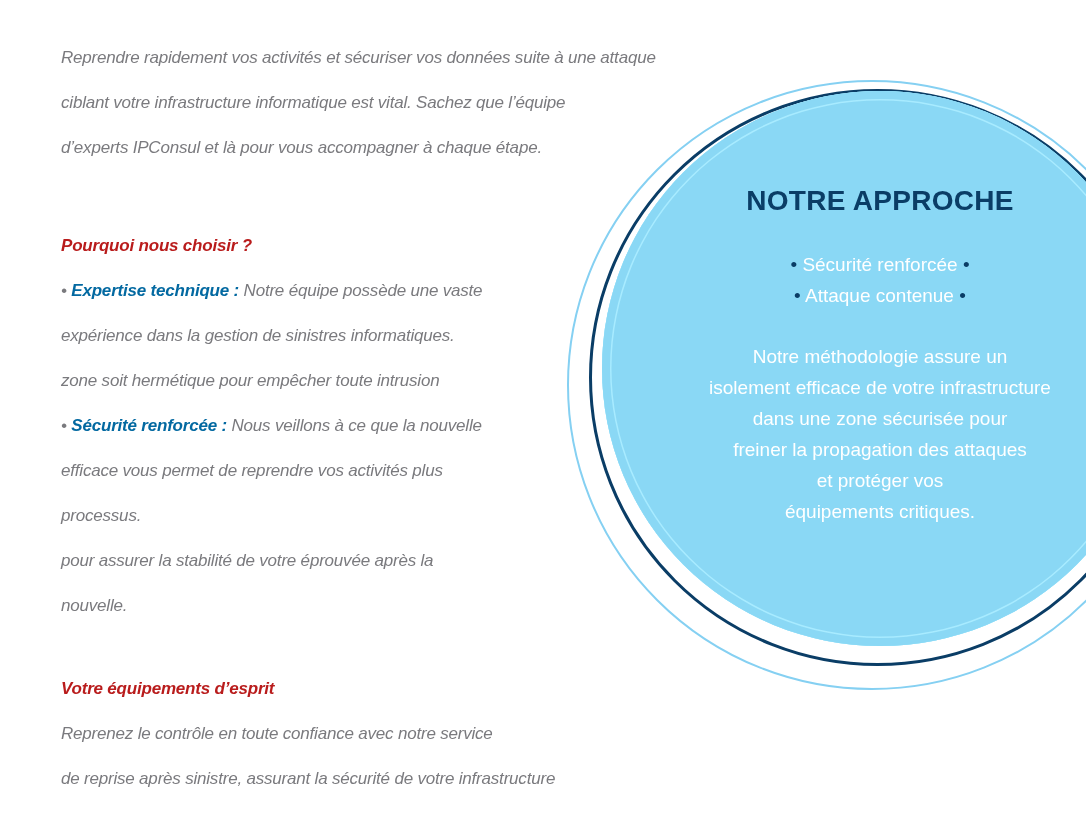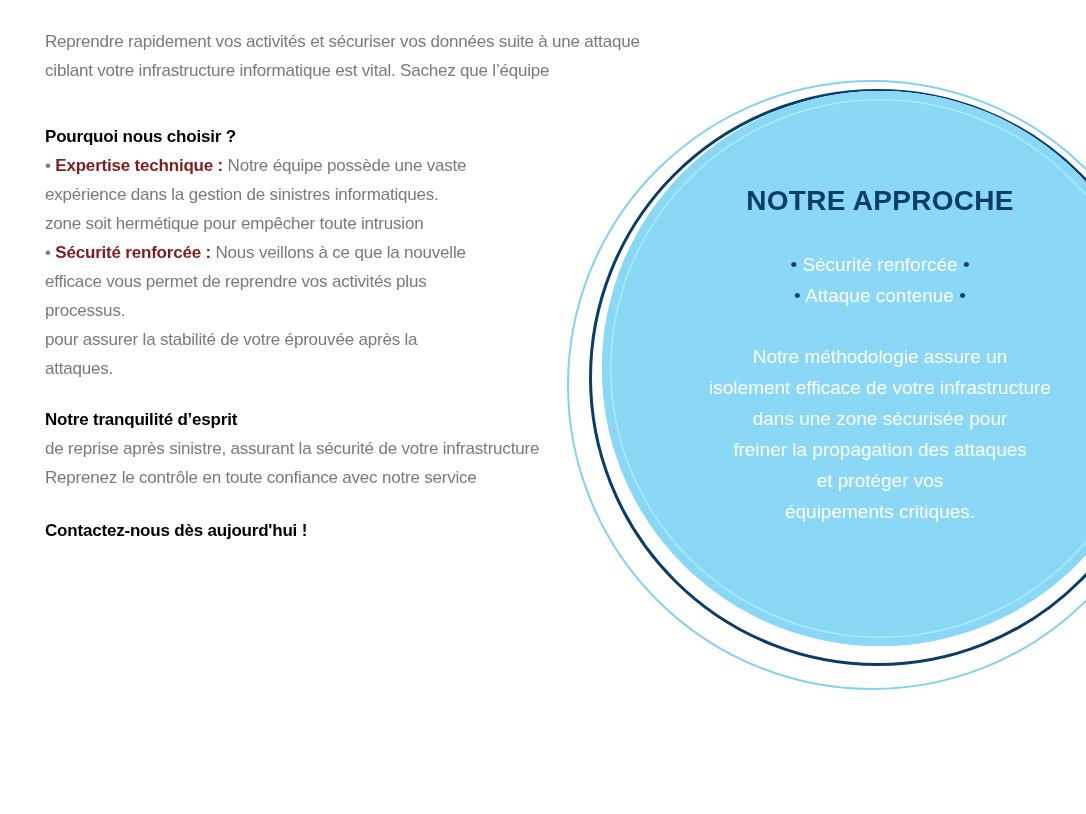--- a/index.html
+++ b/index.html
@@ -8,24 +8,24 @@
     background: #ffffff;
     font-family: "Liberation Sans", "DejaVu Sans", sans-serif;
     position: relative;
   }
   .left {
     position: absolute; left: 45px; top: 27px; width: 680px;
     color: #7a7a7e; font-size: 17px; line-height: 29px;
     letter-spacing: -0.2px;
     transform-origin: left top;
   }
-  .left p { margin: 0; }
+  .left p { margin: 16px; font-style: italic; }
   .gap { height: 29px; }
-  .h { font-weight: bold; color: #000000; }
-  .kw { font-weight: bold; color: #7f1d1d; }
+  .h { font-weight: bold; color: #b91c1c; }
+  .kw { font-weight: bold; color: #0369a1; }
   .w-intro { width: 760px; }
 
   
   .ring-outer {
     position: absolute; left: 567px; top: 80px; width: 610px; height: 610px;
     border: 2px solid #85d0f2; border-radius: 50%; box-sizing: border-box;
   }
   .ring-navy {
     position: absolute; left: 589px; top: 89px; width: 577px; height: 577px;
     border: 3px solid #0a3d66; border-radius: 50%; box-sizing: border-box;
@@ -52,20 +52,21 @@
 <body>
 
 <div class="ring-outer"></div>
 <div class="ring-navy"></div>
 <div class="disc"></div>
 
 <div class="left">
   <div class="w-intro">
     <p>Reprendre rapidement vos activités et sécuriser vos données suite à une attaque</p>
     <p>ciblant votre infrastructure informatique est vital. Sachez que l’équipe</p>
+    <p>d’experts IPConsul et là pour vous accompagner à chaque étape.</p>
   </div>
   <div class="gap"></div>
   <div class="gap" style="height:8px"></div>
 
   <p class="h">Pourquoi nous choisir ?</p>
 
   <div>
     <div>
       <p>
         <span>•</span>
@@ -79,30 +80,30 @@
         <span>•</span>
         <span class="kw">Sécurité renforcée :</span><span> Nous veillons à ce que la nouvelle</span>
       </p>
     </div>
     <div>
       <p>efficace vous permet de reprendre vos activités plus</p>
       <p>processus.</p>
     </div>
     <div>
       <p>pour assurer la stabilité de votre éprouvée après la</p>
-      <p>attaques.</p>
+      <p>nouvelle.</p>
     </div>
   </div>
 
   <div class="gap" style="height:22px"></div>
 
-  <p class="h">Notre tranquilité d’esprit</p>
+  <p class="h">Votre équipements d’esprit</p>
   <div>
+    <p>Reprenez le contrôle en toute confiance avec notre service</p>
     <p>de reprise après sinistre, assurant la sécurité de votre infrastructure</p>
-    <p>Reprenez le contrôle en toute confiance avec notre service</p>
   </div>
 
   <div class="gap" style="height:24px"></div>
 
   <p class="h">Contactez-nous dès aujourd'hui !</p>
 </div>
 
 <div class="circle-content">
   <h2 class="circle-title">NOTRE APPROCHE</h2>
   <div class="tags">

